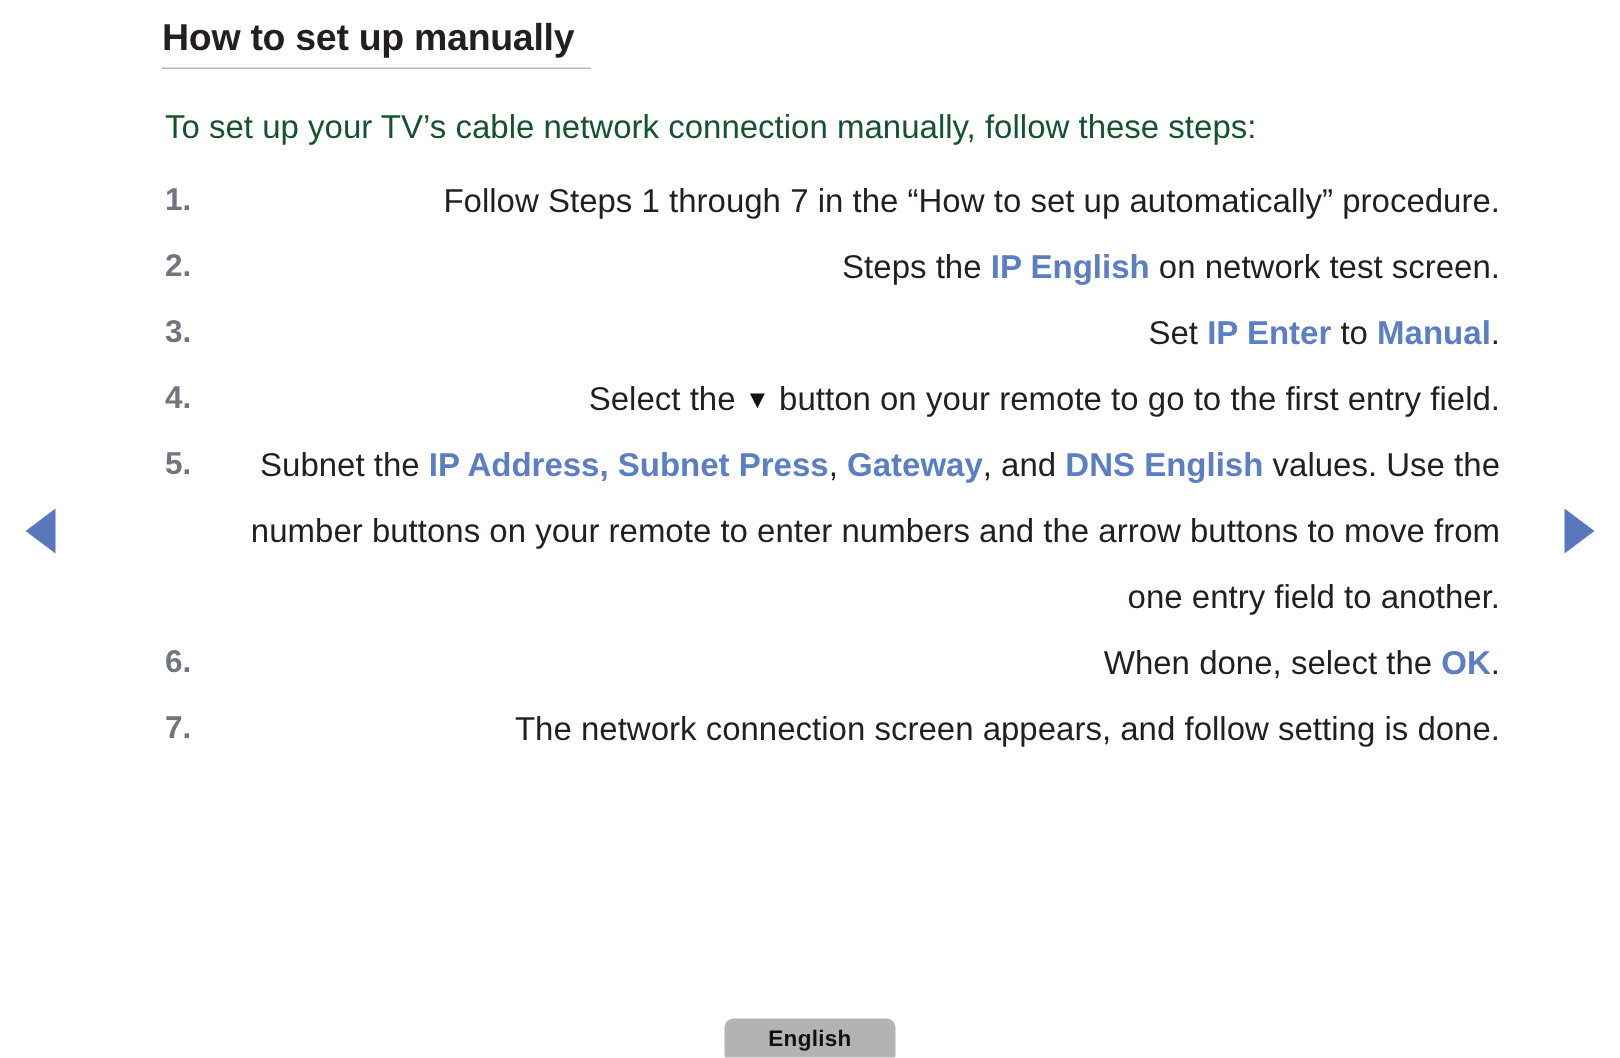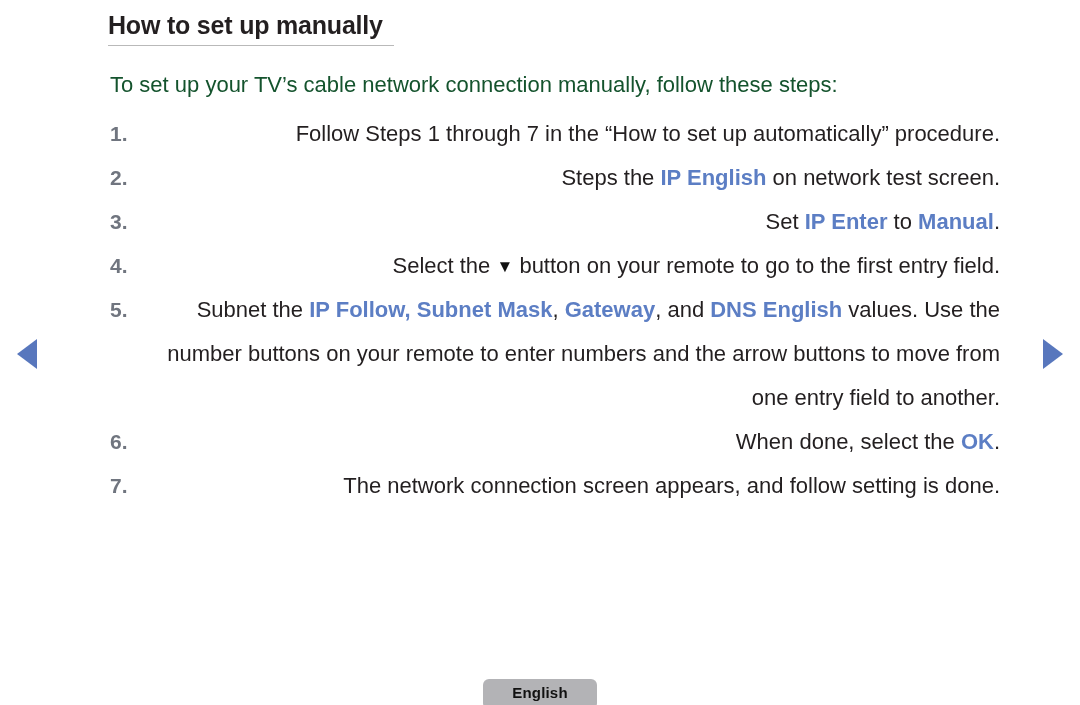--- a/index.html
+++ b/index.html
@@ -155,21 +155,21 @@
         <li>
           <span class="step-num">3.</span>
           <span class="step-text"><span>Set </span><span class="kw">IP Enter</span><span> to </span><span class="kw">Manual</span><span>.</span></span>
         </li>
         <li>
           <span class="step-num">4.</span>
           <span class="step-text"><span>Select the </span><span class="tri-down">▼</span><span> button on your remote to go to the first entry field.</span></span>
         </li>
         <li>
           <span class="step-num">5.</span>
-          <span class="step-text"><span>Subnet the </span><span class="kw">IP Follow, Subnet Mask</span><span>, </span><span class="kw">Gateway</span><span>, and </span><span class="kw">DNS English</span><span> values. Use the number buttons on your remote to enter numbers and the arrow buttons to move from one entry field to another.</span></span>
+          <span class="step-text"><span>Subnet the </span><span class="kw">IP Address, Subnet Press</span><span>, </span><span class="kw">Gateway</span><span>, and </span><span class="kw">DNS English</span><span> values. Use the number buttons on your remote to enter numbers and the arrow buttons to move from one entry field to another.</span></span>
         </li>
         <li>
           <span class="step-num">6.</span>
           <span class="step-text"><span>When done, select the </span><span class="kw">OK</span><span>.</span></span>
         </li>
         <li>
           <span class="step-num">7.</span>
           <span class="step-text"><span>The network connection screen appears, and follow setting is done.</span></span>
         </li>
       </ol>

